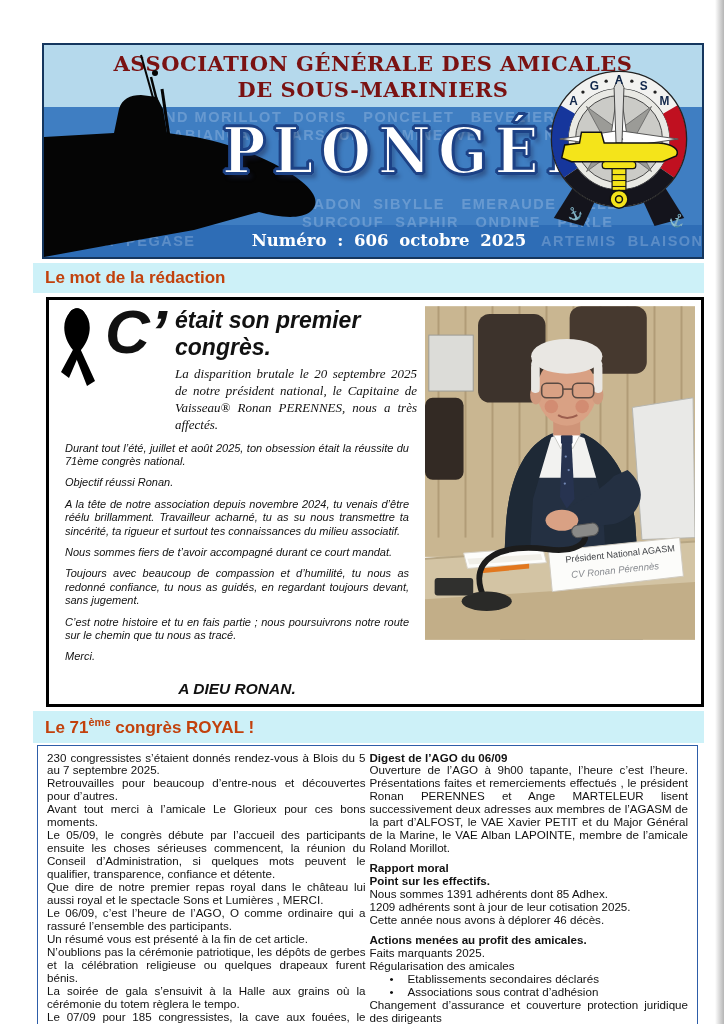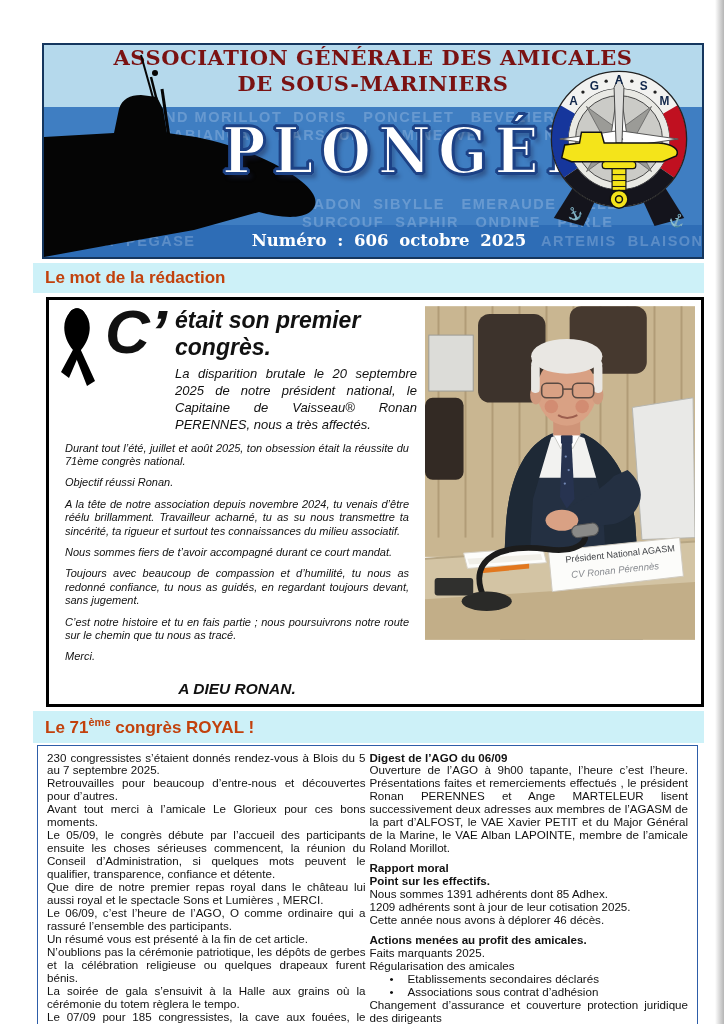--- a/index.html
+++ b/index.html
@@ -6,21 +6,21 @@
   .page{position:relative;width:724px;height:1024px;background:#fff;overflow:hidden;
         font-family:"Liberation Sans",sans-serif;color:#111;}
   .page .edge{position:absolute;top:0;right:0;width:9px;height:100%;
         background:linear-gradient(to right,rgba(120,120,120,0),rgba(120,120,120,.55));}
 
   
   .masthead{position:relative;margin:43px 0 0 42px;width:658px;height:212px;
             border:2px solid #15365e;background:#3f7ec2;}
   .mast-top{position:absolute;top:0;left:0;right:0;height:62px;background:#b5d9ec;
             text-align:center;color:#7a1212;font-family:"DejaVu Serif",serif;
-            font-weight:bold;font-size:21px;line-height:1.24;box-sizing:border-box;
+            font-weight:bold;font-size:21px;line-height:1.24;padding-top:6px;box-sizing:border-box;
             letter-spacing:.5px;}
   .mast-band{position:absolute;top:62px;left:0;right:0;height:118px;background:#3f7ec2;}
   .mast-numero{position:absolute;top:180px;left:0;right:0;height:32px;background:#2e6db6;
             color:#fff;font-family:"DejaVu Serif",serif;font-weight:bold;font-size:16.5px;
             line-height:32px;text-align:center;word-spacing:5px;z-index:2;padding-left:32px;}
   .ghost{position:absolute;color:rgba(235,244,255,.24);font-weight:bold;font-size:14.5px;
             letter-spacing:1.5px;white-space:pre;z-index:3;}
   .g1{left:74px;top:64px;} .g2{left:94px;top:82px;} .g3{left:94px;top:99px;}
   .g4{left:99px;top:135px;} .g5{left:237px;top:151px;} .g6{left:258px;top:169px;}
   .g7{left:8px;top:188px;} .g8{left:497px;top:188px;}
@@ -40,21 +40,21 @@
   
   .memo-box{margin:4px 20px 0 46px;border:3px solid #000;background:#fff;
             padding:6px 6px 6px 8px;display:flex;gap:8px;}
   .memo-text{flex:1;min-width:0;}
   .lead-row{display:flex;align-items:flex-start;}
   .ribbon-svg{flex:none;margin:2px 4px 0 0;}
   .dropcap{flex:none;font-weight:bold;font-style:italic;font-size:62px;line-height:.85;
            margin:0 8px 0 2px;}
   .lead-col{flex:1;min-width:0;}
   .lead-title{font-weight:bold;font-style:italic;font-size:23px;margin:1px 0 5px;}
-  .intro{font-style:italic;font-size:13px;line-height:1.3;text-align:justify;}
+  .intro{font-style:italic;font-size:13px;line-height:1.3;text-align:justify;font-family:Liberation Serif, serif;}
   .memo-p{font-style:italic;font-size:11px;line-height:1.22;text-align:justify;margin:8px;}
   .closing{text-align:center;font-weight:bold;font-style:italic;font-size:15.5px;margin-top:16px;}
   .photo-svg{flex:none;align-self:flex-start;}
 
   
   .cols{margin:2px 26px 0 37px;border:1px solid #2d5da8;padding:5px 9px;display:flex;gap:4px;}
   .col{flex:1;min-width:0;font-size:11.6px;line-height:1.12;text-align:justify;}
   .col p{margin:0;}
   .bh{font-weight:bold;}
   .sp{margin-top:7px !important;}

